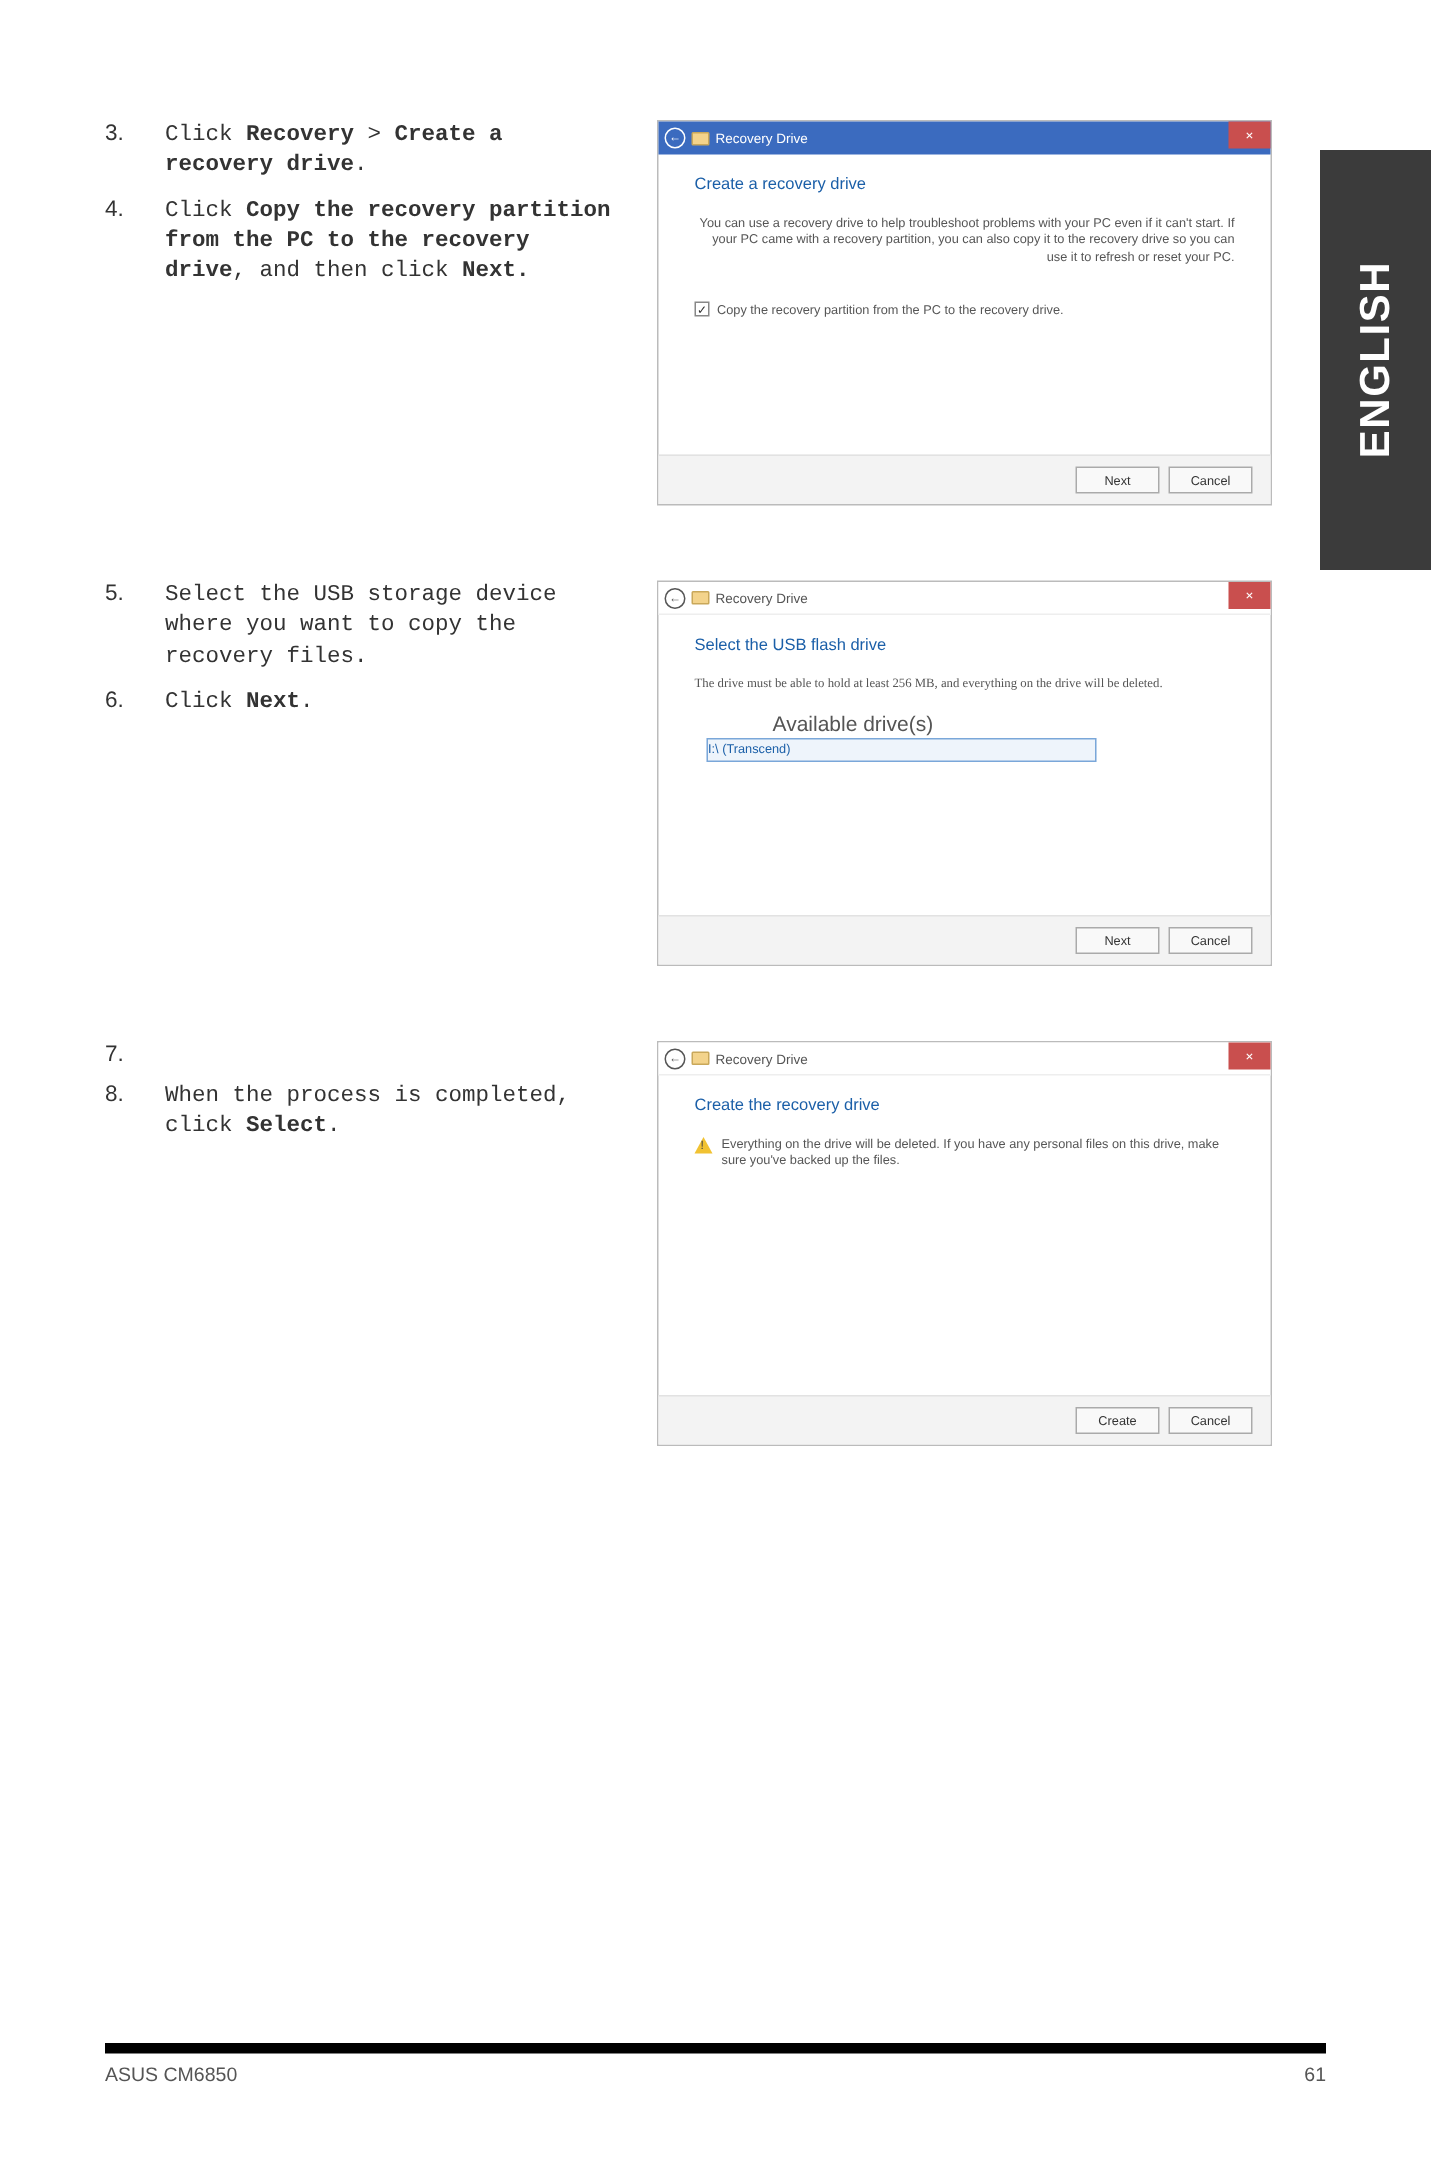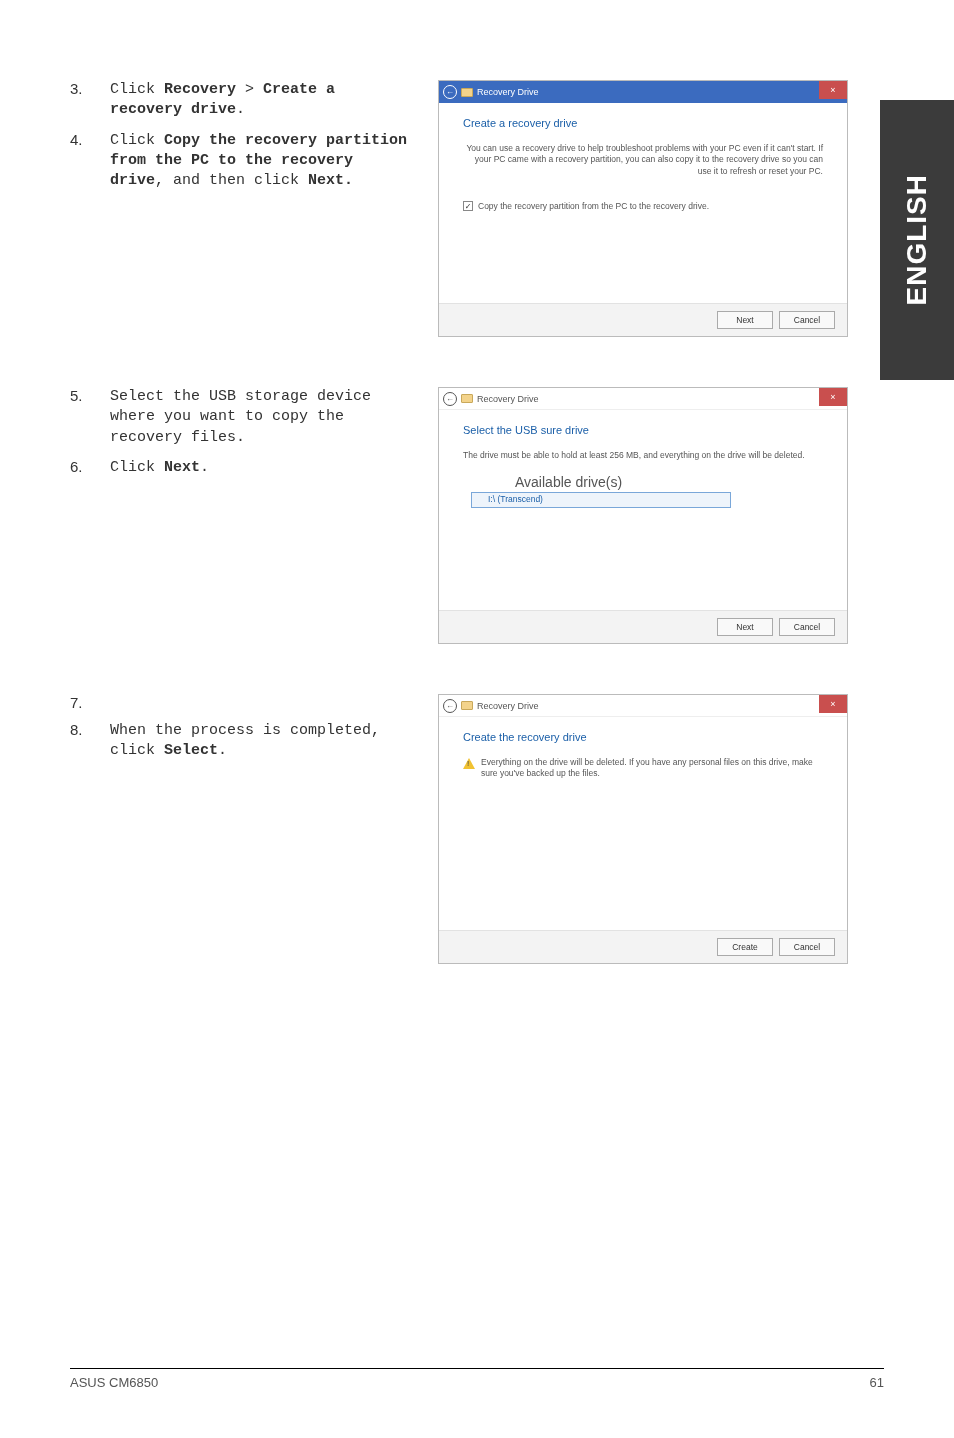--- a/index.html
+++ b/index.html
@@ -89,25 +89,25 @@
   .dlg-body {
     padding: 14px 24px 10px 24px; min-height: 200px;
   }
   .dlg-heading { color: #1b5fa8; font-size: 11px; margin-bottom: 14px; }
   .dlg-text { color: #555; font-size: 8.5px; line-height: 1.35; margin-bottom: 24px; text-align: right; }
   .chk-row { display: flex; align-items: center; gap: 5px; font-size: 8.5px; color: #555; margin-bottom: 60px; }
   .chkbox {
     width: 10px; height: 10px; border: 1px solid #888; display: inline-flex;
     align-items: center; justify-content: center; font-size: 8px; color: #333;
   }
-  .drive-note { color: #555; font-size: 8.5px; margin-bottom: 14px; }
+  .drive-note { color: #555; font-size: 8.5px; margin-bottom: 14px; font-family: Liberation Serif, serif; }
   .avail-label { color: #555; font-size: 14px; margin-bottom: 2px; padding-left: 8px; margin-left: 44px; }
   .drive-list {
     border: 1px solid #7aa7d9; width: 260px; height: 16px; font-size: 8.5px;
-    padding: 1px 16px; color: #1b5fa8; background: #eef4fb; margin-left: 8px;
+    padding: 1px 0; color: #1b5fa8; background: #eef4fb; margin-left: 8px;
     margin-bottom: 90px;
   }
 
   .warn-row { display: flex; align-items: flex-start; gap: 6px; margin-bottom: 140px; justify-content: flex-end; }
   .warn-icon {
     width: 0; height: 0;
     border-left: 6px solid transparent;
     border-right: 6px solid transparent;
     border-bottom: 11px solid #f1c232;
     margin-top: 1px;
@@ -127,21 +127,21 @@
   .dlg-btn {
     min-width: 56px; height: 18px;
     background: #f9f9f9; border: 1px solid #aaa;
     font-size: 8.5px; color: #333;
     display: inline-flex; align-items: center; justify-content: center;
     padding: 0 8px;
   }
 
   .page-footer {
     position: absolute; left: 70px; right: 70px; bottom: 48px;
-    border-top: 1px solid #000000; padding-top: 6px;
+    border-top: 7px solid #000000; padding-top: 6px;
     display: flex; justify-content: space-between;
     font-size: 13px; color: #555;
   }
 </style>
 </head>
 <body>
 
 <div class="page">
   <div class="side-tab">
     <span>ENGLISH</span>
@@ -204,21 +204,21 @@
     <div class="dialog">
       <div class="dlg-titlebar white">
         <div class="tb-left">
           <span class="back-circle">←</span>
           <span class="folder-ico"></span>
           <span>Recovery Drive</span>
         </div>
         <div class="close-btn">×</div>
       </div>
       <div class="dlg-body">
-        <div class="dlg-heading">Select the USB sure drive</div>
+        <div class="dlg-heading">Select the USB flash drive</div>
         <div class="drive-note">The drive must be able to hold at least 256 MB, and everything on the drive will be deleted.</div>
         <div class="avail-label">Available drive(s)</div>
         <div class="drive-list">I:\ (Transcend)</div>
       </div>
       <div class="dlg-footer">
         <div class="dlg-btn">Next</div>
         <div class="dlg-btn">Cancel</div>
       </div>
     </div>
   </div>

